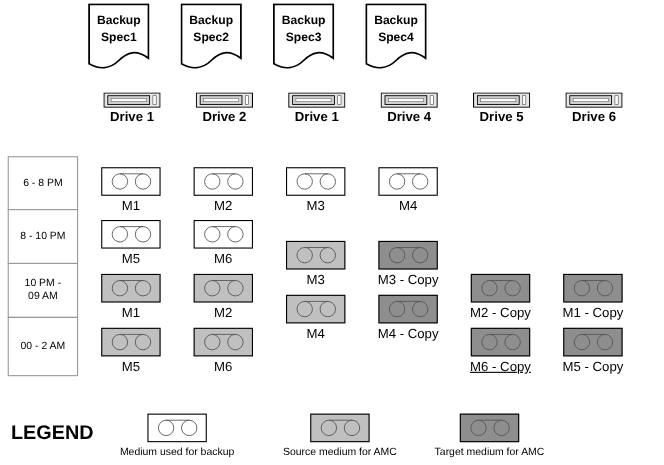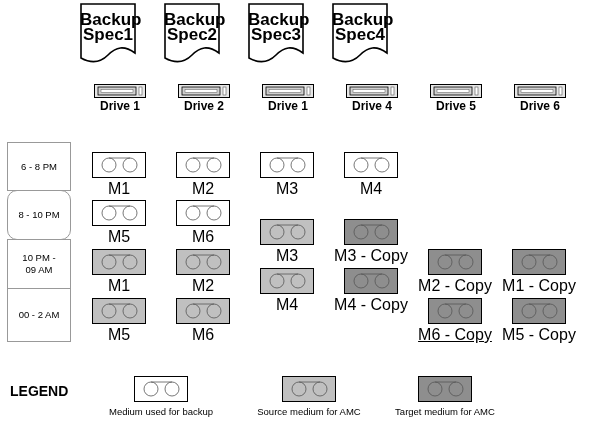--- a/index.html
+++ b/index.html
@@ -1,34 +1,34 @@
 <!DOCTYPE html>
 <html><head>
 <meta charset="utf-8">
 <style>
   html, body { margin:0; padding:0; background:#fff; }
   body { width:604px; height:423px; position:relative; overflow:hidden;
          font-family:"Liberation Sans", sans-serif; color:#000; }
   .spec { position:absolute; width:56px; height:62px; }
   .spec svg { position:absolute; left:0; top:0; }
   .spec .txt { position:absolute; left:0; top:9px; width:56px; text-align:center;
-               font-weight:bold; font-size:17px; line-height:15px; }
+               font-weight:bold; font-size:11px; line-height:15px; }
   .drive { position:absolute; width:56px; }
   .drive .icon { position:relative; margin:0 auto; width:52px; height:14px; }
   .drive .lbl { text-align:center; font-weight:bold; font-size:12px; margin-top:1px; }
   .time-cell { position:absolute; left:7px; width:62px; border:1px solid #999;
                font-size:9.5px; text-align:center; display:flex; align-items:center; justify-content:center; line-height:12px; }
   .tape { position:absolute; width:54px; height:26px; }
   .tape .box { position:absolute; left:0; top:0; width:52px; height:24px; border:1px solid #000; }
   .tape .box.backup { background:#ffffff; }
   .tape .box.source { background:#c0c0c0; }
   .tape .box.target { background:#8e8e8e; }
   .tape svg { position:absolute; left:1px; top:1px; }
-  .tlabel { position:absolute; width:80px; text-align:center; font-size:16px; }
-  .legend-title { position:absolute; left:10px; top:383px; font-weight:bold; font-size:14px; }
+  .tlabel { position:absolute; width:80px; text-align:center; font-size:12px; }
+  .legend-title { position:absolute; left:10px; top:383px; font-weight:bold; font-size:18px; }
   .legend-lbl { position:absolute; font-size:9.5px; text-align:center; width:140px; }
 </style>
 </head>
 <body>
 
 <div id="specs">
     <div class="spec" style="left: 80px; top: 3px;">
       <svg width="56" height="62">
         <path d="M1,1 L55,1 L55,50 C44,42 36,44 28,52 C20,60 10,60 1,55 Z" fill="#fff" stroke="#000" stroke-width="1.6"></path>
       </svg>
@@ -107,21 +107,21 @@
           <rect x="7" y="5.5" width="32" height="3" fill="#fff" stroke="#555" stroke-width="0.5"></rect>
           <rect x="45" y="3" width="3" height="8" fill="#fff" stroke="#555" stroke-width="0.6"></rect>
         </svg></div>
       <div class="lbl">Drive 6</div>
     </div>
   </div>
 
 <div class="time-cell" style="top:142px;height:47px;">
     <span>6 - 8 PM</span>
   </div>
-<div class="time-cell" style="top:190px;height:48px;border-radius:10px;">
+<div class="time-cell" style="top:190px;height:48px;">
     <span>8 - 10 PM</span>
   </div>
 <div class="time-cell" style="top:239px;height:48px;">
     <span><span>10 PM -</span><br><span>09 AM</span></span>
   </div>
 <div class="time-cell" style="top:288px;height:52px;">
     <span>00 - 2 AM</span>
   </div>
 
 <div id="media">

